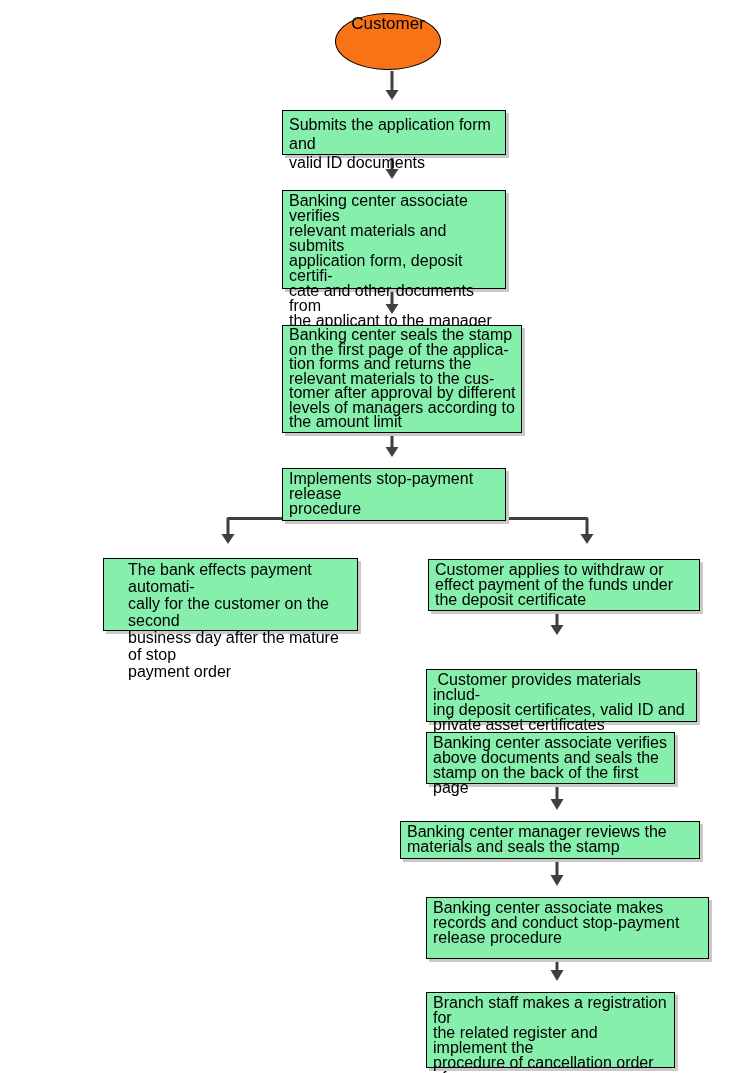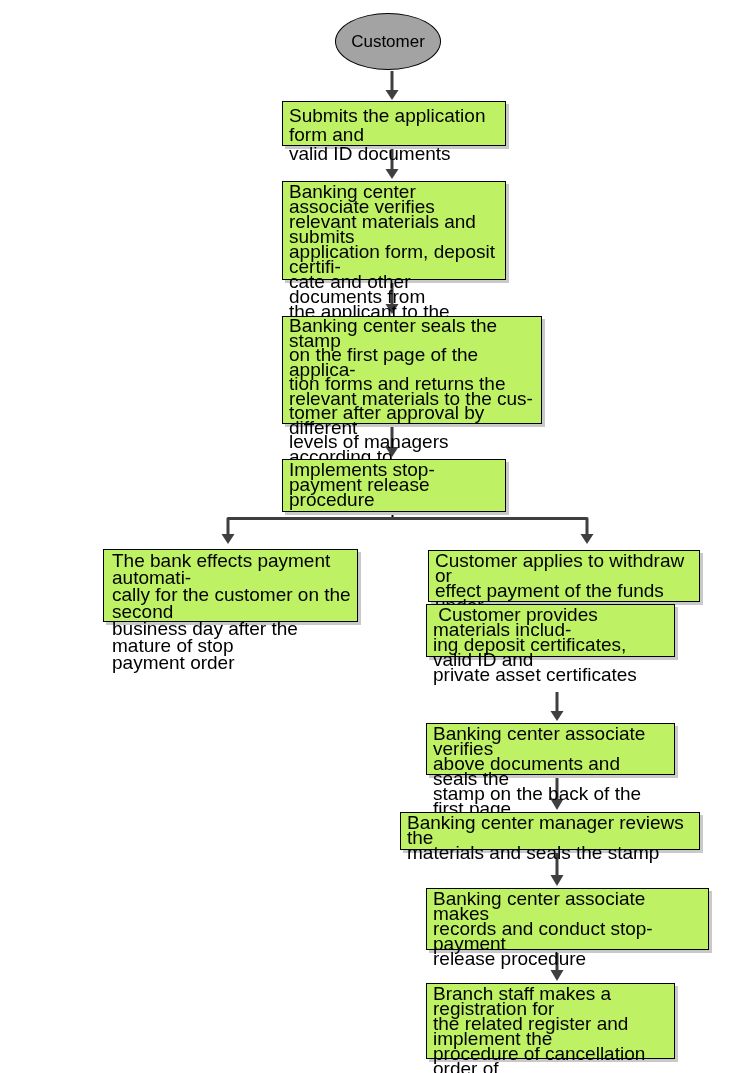--- a/index.html
+++ b/index.html
@@ -8,39 +8,40 @@
     width:750px;height:1073px;
     background:#ffffff;
     font-family:"Liberation Sans", sans-serif;
     color:#000000;
     overflow:hidden;
   }
   .connectors{position:absolute;left:0;top:0;width:750px;height:1073px;}
   .box{
     position:absolute;
     box-sizing:border-box;
-    background:#bef264;
+    background:#86efac;
     border:1.5px solid #000000;
     box-shadow:3px 3px 0 #c9c9c9;
-    font-size:19px;
+    font-size:16px;
     line-height:15px;
     padding:2px 5px 0 6px;
     white-space:pre-wrap;
+    margin-top:9px;
   }
   .lh-lg{line-height:19px;padding-top:4px;}
-  .lh-md{line-height:17px;padding-left:8px;}
+  .lh-md{line-height:17px;padding-left:24px;}
   .tight{line-height:14.5px;}
   .ellipse{
     position:absolute;
     box-sizing:border-box;
     left:335px;top:13px;width:106px;height:57px;
     border:1.5px solid #000000;
     border-radius:50%;
-    background:#a3a3a3;
-    display:flex;align-items:center;justify-content:center;
+    background:#f97316;
+    display:flex;align-items:flex-start;justify-content:center;
     font-size:17px;
   }
 </style>
 </head>
 <body>
 
 <div class="canvas">
 
   <svg class="connectors" width="750" height="1073" viewBox="0 0 750 1073" fill="none" stroke="none">
 
@@ -97,41 +98,41 @@
   <div class="box lh-lg" style="left:282px;top:101px;width:224px;height:45px">Submits the application form and
 valid ID documents</div>
 
   <div class="box" style="left:282px;top:181px;width:224px;height:99px">Banking center associate verifies
 relevant materials and submits
 application form, deposit certifi-
 cate and other documents from
 the applicant to the manager of
 banking center</div>
 
-  <div class="box tight" style="left:282px;top:316px;width:260px;height:108px">Banking center seals the stamp
+  <div class="box tight" style="left:282px;top:316px;width:240px;height:108px">Banking center seals the stamp
 on the first page of the applica-
 tion forms and returns the
 relevant materials to the cus-
 tomer after approval by different
 levels of managers according to
 the amount limit</div>
 
   <div class="box" style="left:282px;top:459px;width:224px;height:53px">Implements stop-payment release
 procedure</div>
 
   <div class="box lh-md" style="left:103px;top:549px;width:255px;height:73px">The bank effects payment automati-
 cally for the customer on the second
 business day after the mature of stop
 payment order</div>
 
   <div class="box" style="left:428px;top:550px;width:272px;height:52px">Customer applies to withdraw or
 effect payment of the funds under
 the deposit certificate</div>
 
-  <div class="box" style="left:426px;top:604px;width:249px;height:53px"> Customer provides materials includ-
+  <div class="box" style="left:426px;top:660px;width:271px;height:53px"> Customer provides materials includ-
 ing deposit certificates, valid ID and
 private asset certificates</div>
 
   <div class="box" style="left:426px;top:723px;width:249px;height:52px">Banking center associate verifies
 above documents and seals the
 stamp on the back of the first page</div>
 
   <div class="box" style="left:400px;top:812px;width:300px;height:38px">Banking center manager reviews the
 materials and seals the stamp</div>
 

